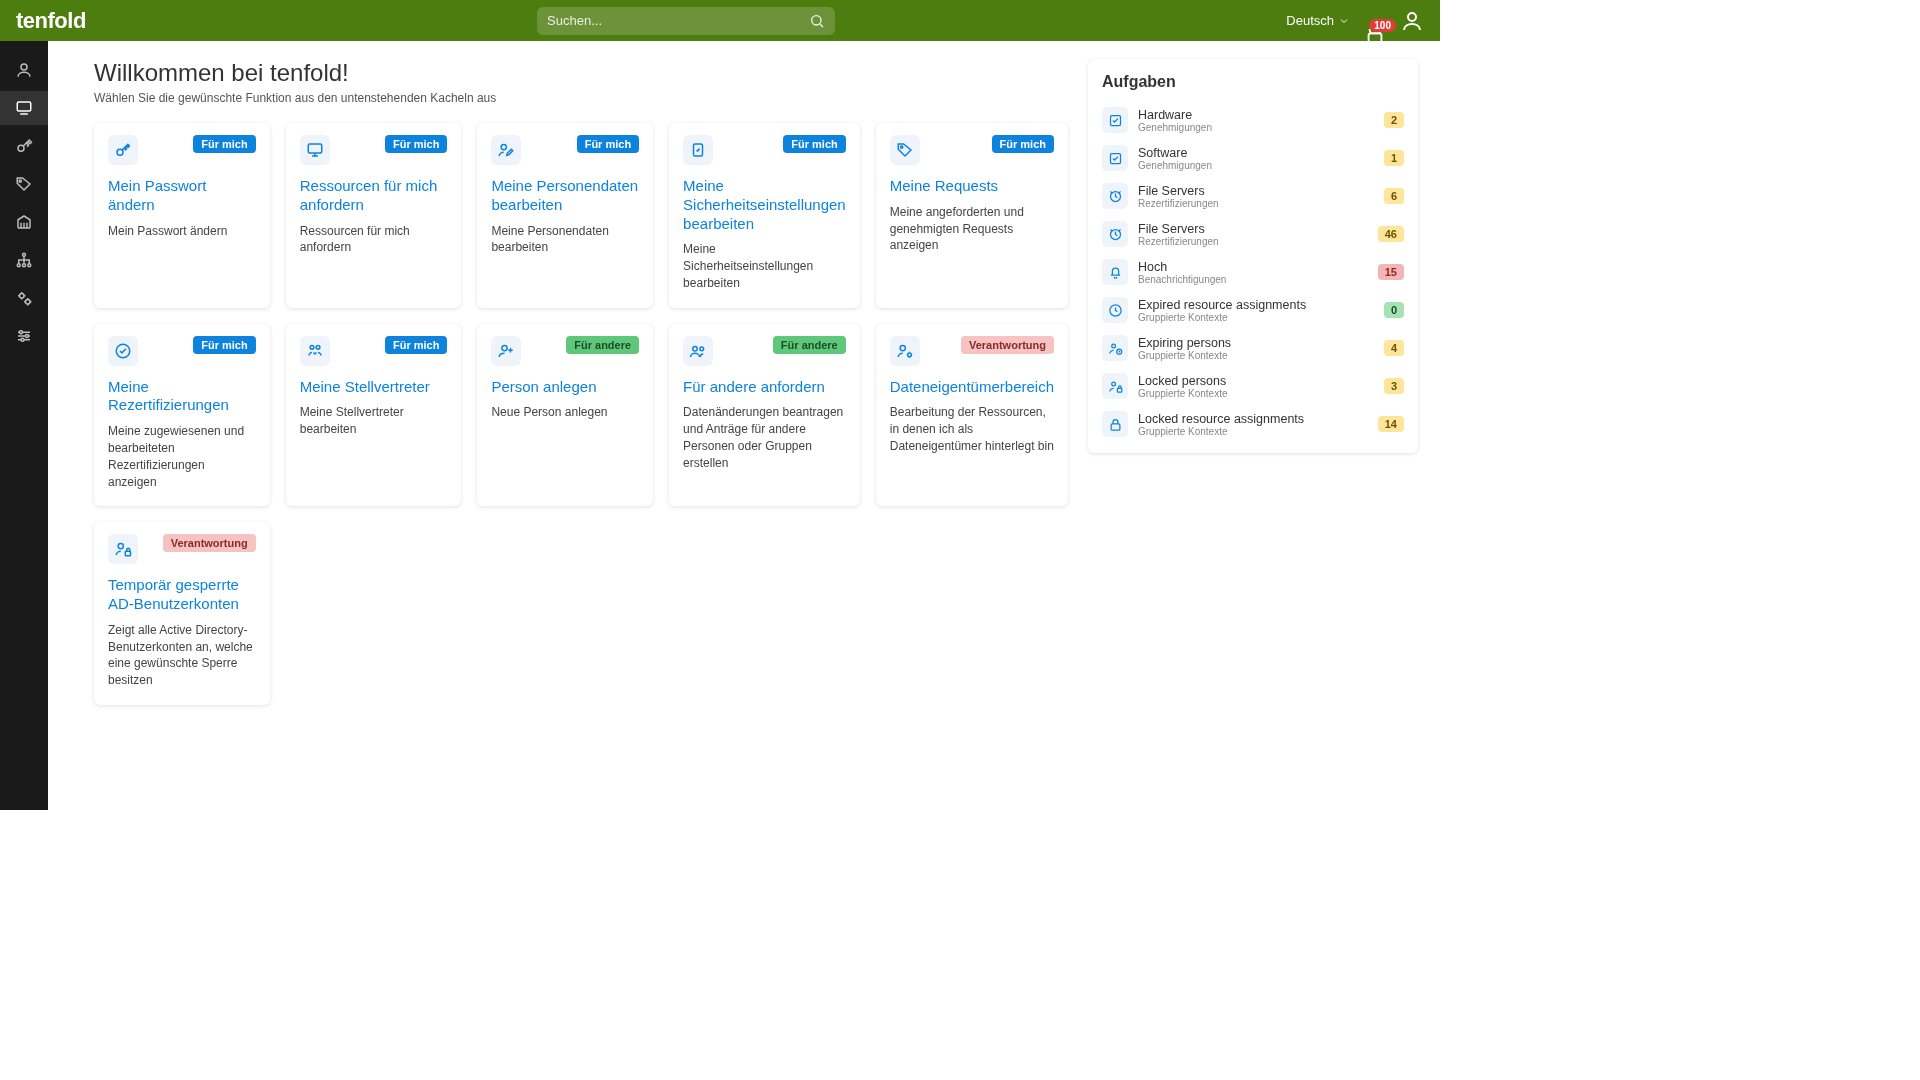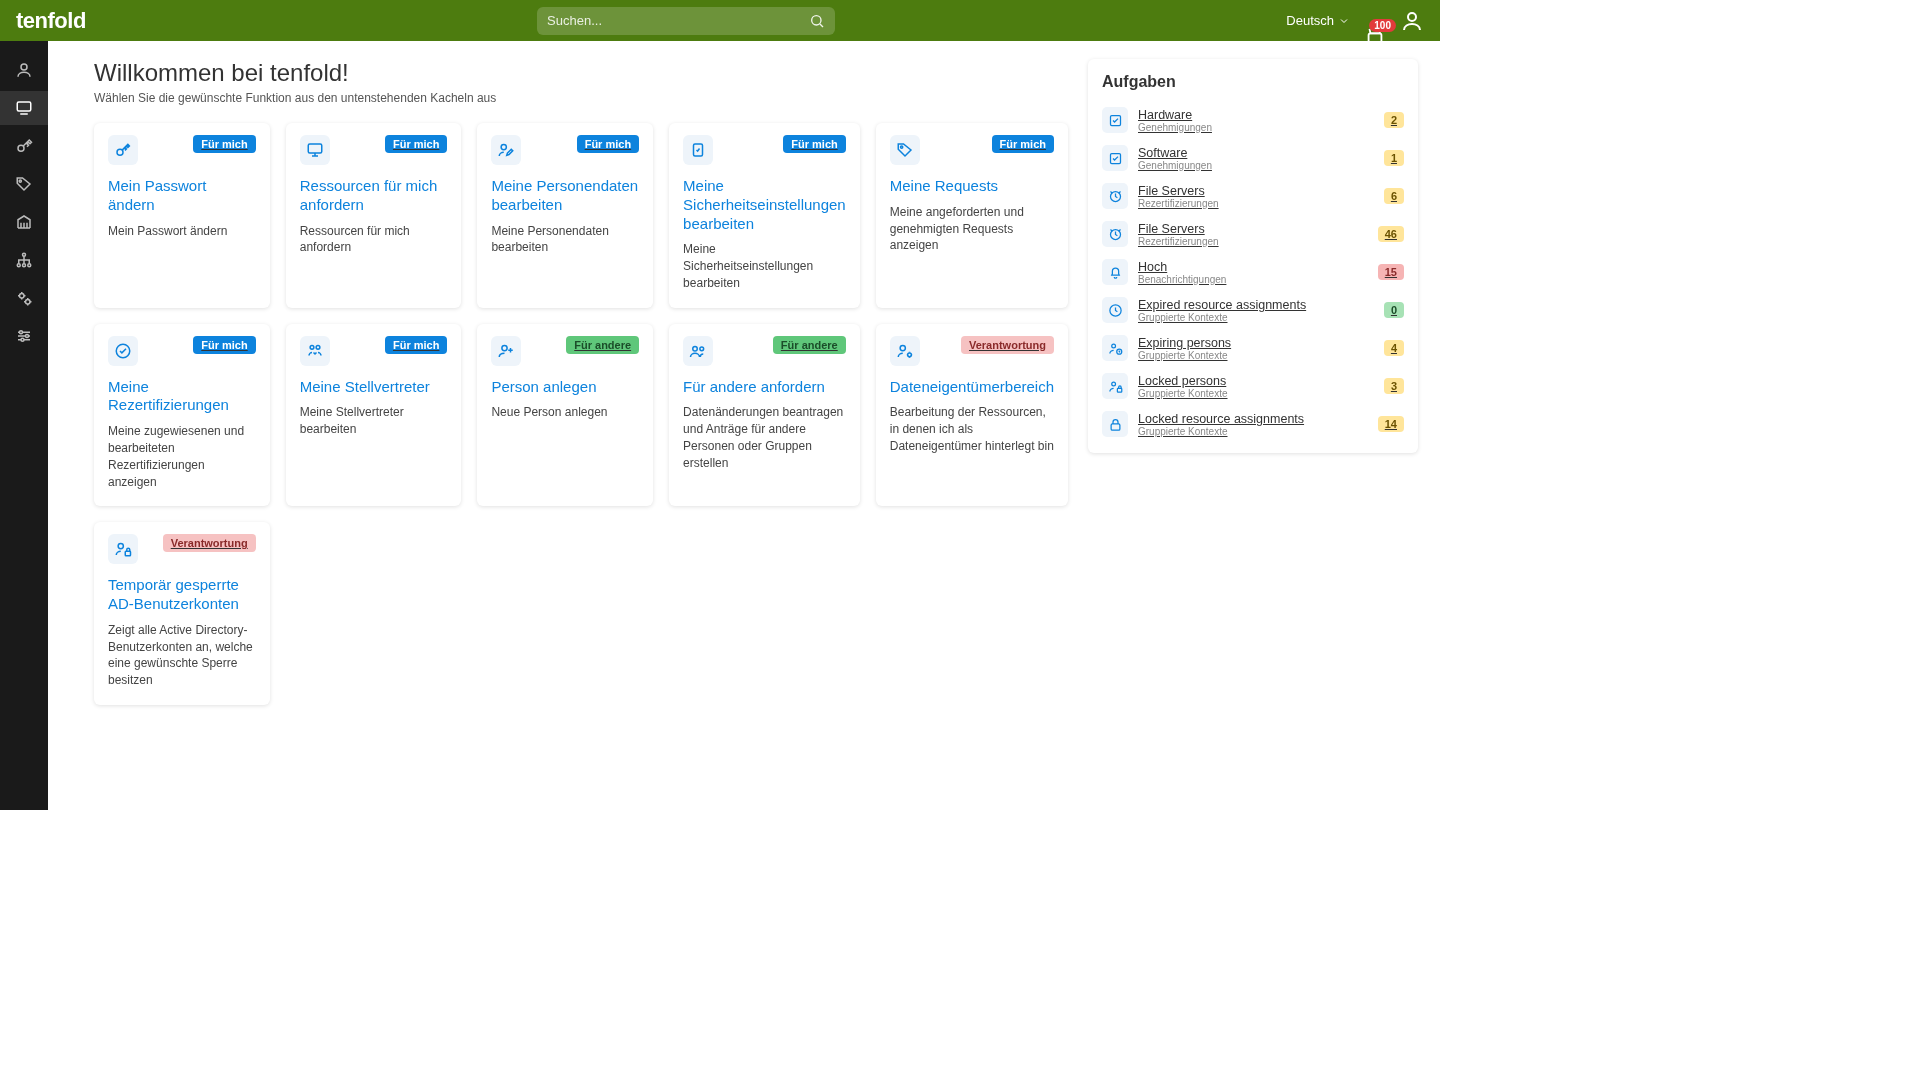--- a/index.html
+++ b/index.html
@@ -19,32 +19,32 @@
 .body-wrap { display: flex; height: calc(100% - 41px); }
 .sidebar { width: 48px; background: #1a1a1a; display: flex; flex-direction: column; padding-top: 12px; gap: 4px; }
 .sidebar-item { width: 48px; height: 34px; display: flex; align-items: center; justify-content: center; color: #bbb; cursor: pointer; }
 .sidebar-item.active { background: #333; color: #fff; }
 .main { flex: 1; padding: 18px 22px; display: flex; gap: 20px; overflow: auto; margin-left: 24px; }
 .content { flex: 1; }
 .page-title { font-size: 24px; font-weight: 400; color: #333; margin-bottom: 4px; }
 .page-sub { font-size: 12px; color: #555; margin-bottom: 18px; }
 .tiles { display: grid; grid-template-columns: repeat(5, 1fr); gap: 16px; }
 .tile { background: #fff; border-radius: 6px; box-shadow: 0 1px 4px rgba(0,0,0,0.12); padding: 12px 14px 16px; cursor: pointer; min-height: 140px; }
-.tile-top { display: flex; justify-content: space-between; align-items: flex-start; margin-bottom: 12px; text-decoration: underline; }
+.tile-top { display: flex; justify-content: space-between; align-items: flex-start; margin-bottom: 12px; }
 .tile-icon { width: 30px; height: 30px; background: #eef4fa; border-radius: 6px; display: flex; align-items: center; justify-content: center; color: #0d83dd; }
 .tile-badge { font-size: 11px; font-weight: 600; padding: 3px 8px; border-radius: 4px; }
 .badge-me { background: #0d83dd; color: #fff; }
 .badge-other { background: #5fc77a; color: #1b4d29; }
 .badge-resp { background: #f6c2c2; color: #8a2a2a; }
 .tile-title { color: #0d83dd; font-size: 15px; font-weight: 400; line-height: 1.25; margin-bottom: 8px; }
 .tile-desc { font-size: 12px; color: #444; line-height: 1.4; }
 .side-panel { width: 330px; }
 .panel-card { background: #fff; border-radius: 6px; box-shadow: 0 1px 4px rgba(0,0,0,0.12); padding: 14px 14px 10px; }
 .panel-title { font-size: 16px; font-weight: 600; margin-bottom: 10px; color: #333; }
-.task { display: flex; align-items: center; gap: 10px; padding: 6px 0; cursor: pointer; text-decoration: underline; }
+.task { display: flex; align-items: center; gap: 10px; padding: 6px 0; cursor: pointer; }
 .task-icon { width: 26px; height: 26px; background: #eef4fa; border-radius: 5px; display: flex; align-items: center; justify-content: center; color: #0d83dd; flex-shrink: 0; }
 .task-text { flex: 1; min-width: 0; }
 .task-title { font-size: 12.5px; color: #333; }
 .task-sub { font-size: 10px; color: #888; }
 .task-count { font-size: 11px; font-weight: 600; padding: 2px 7px; border-radius: 4px; min-width: 20px; text-align: center; }
 .cnt-yellow { background: #ffe59a; color: #6b5200; }
 .cnt-green { background: #a7e2b5; color: #1b4d29; }
 .cnt-red { background: #f6b4b4; color: #8a2a2a; }
 svg { display: block; }
 </style>

